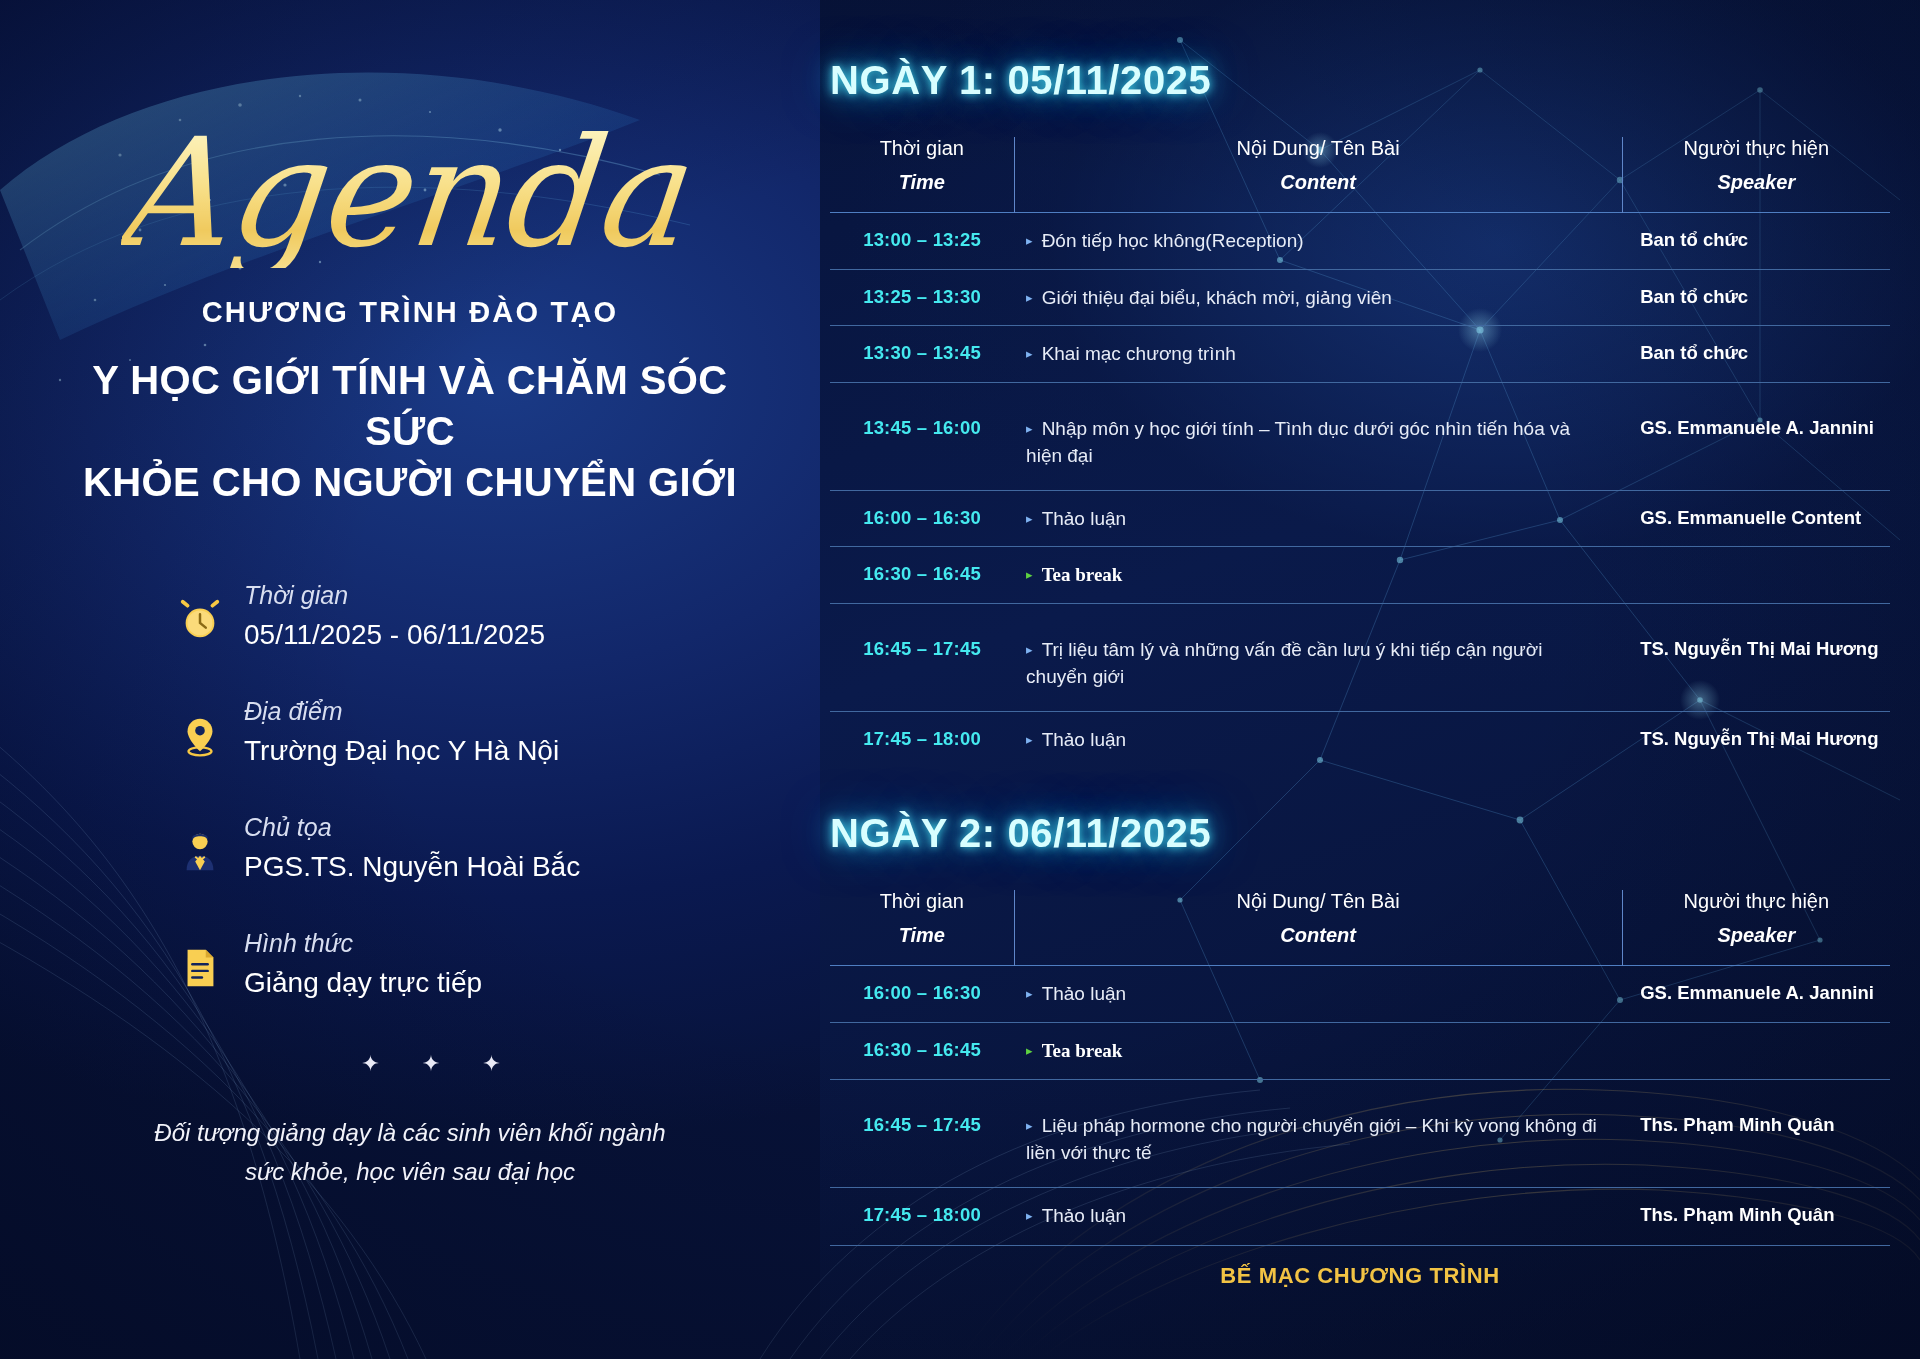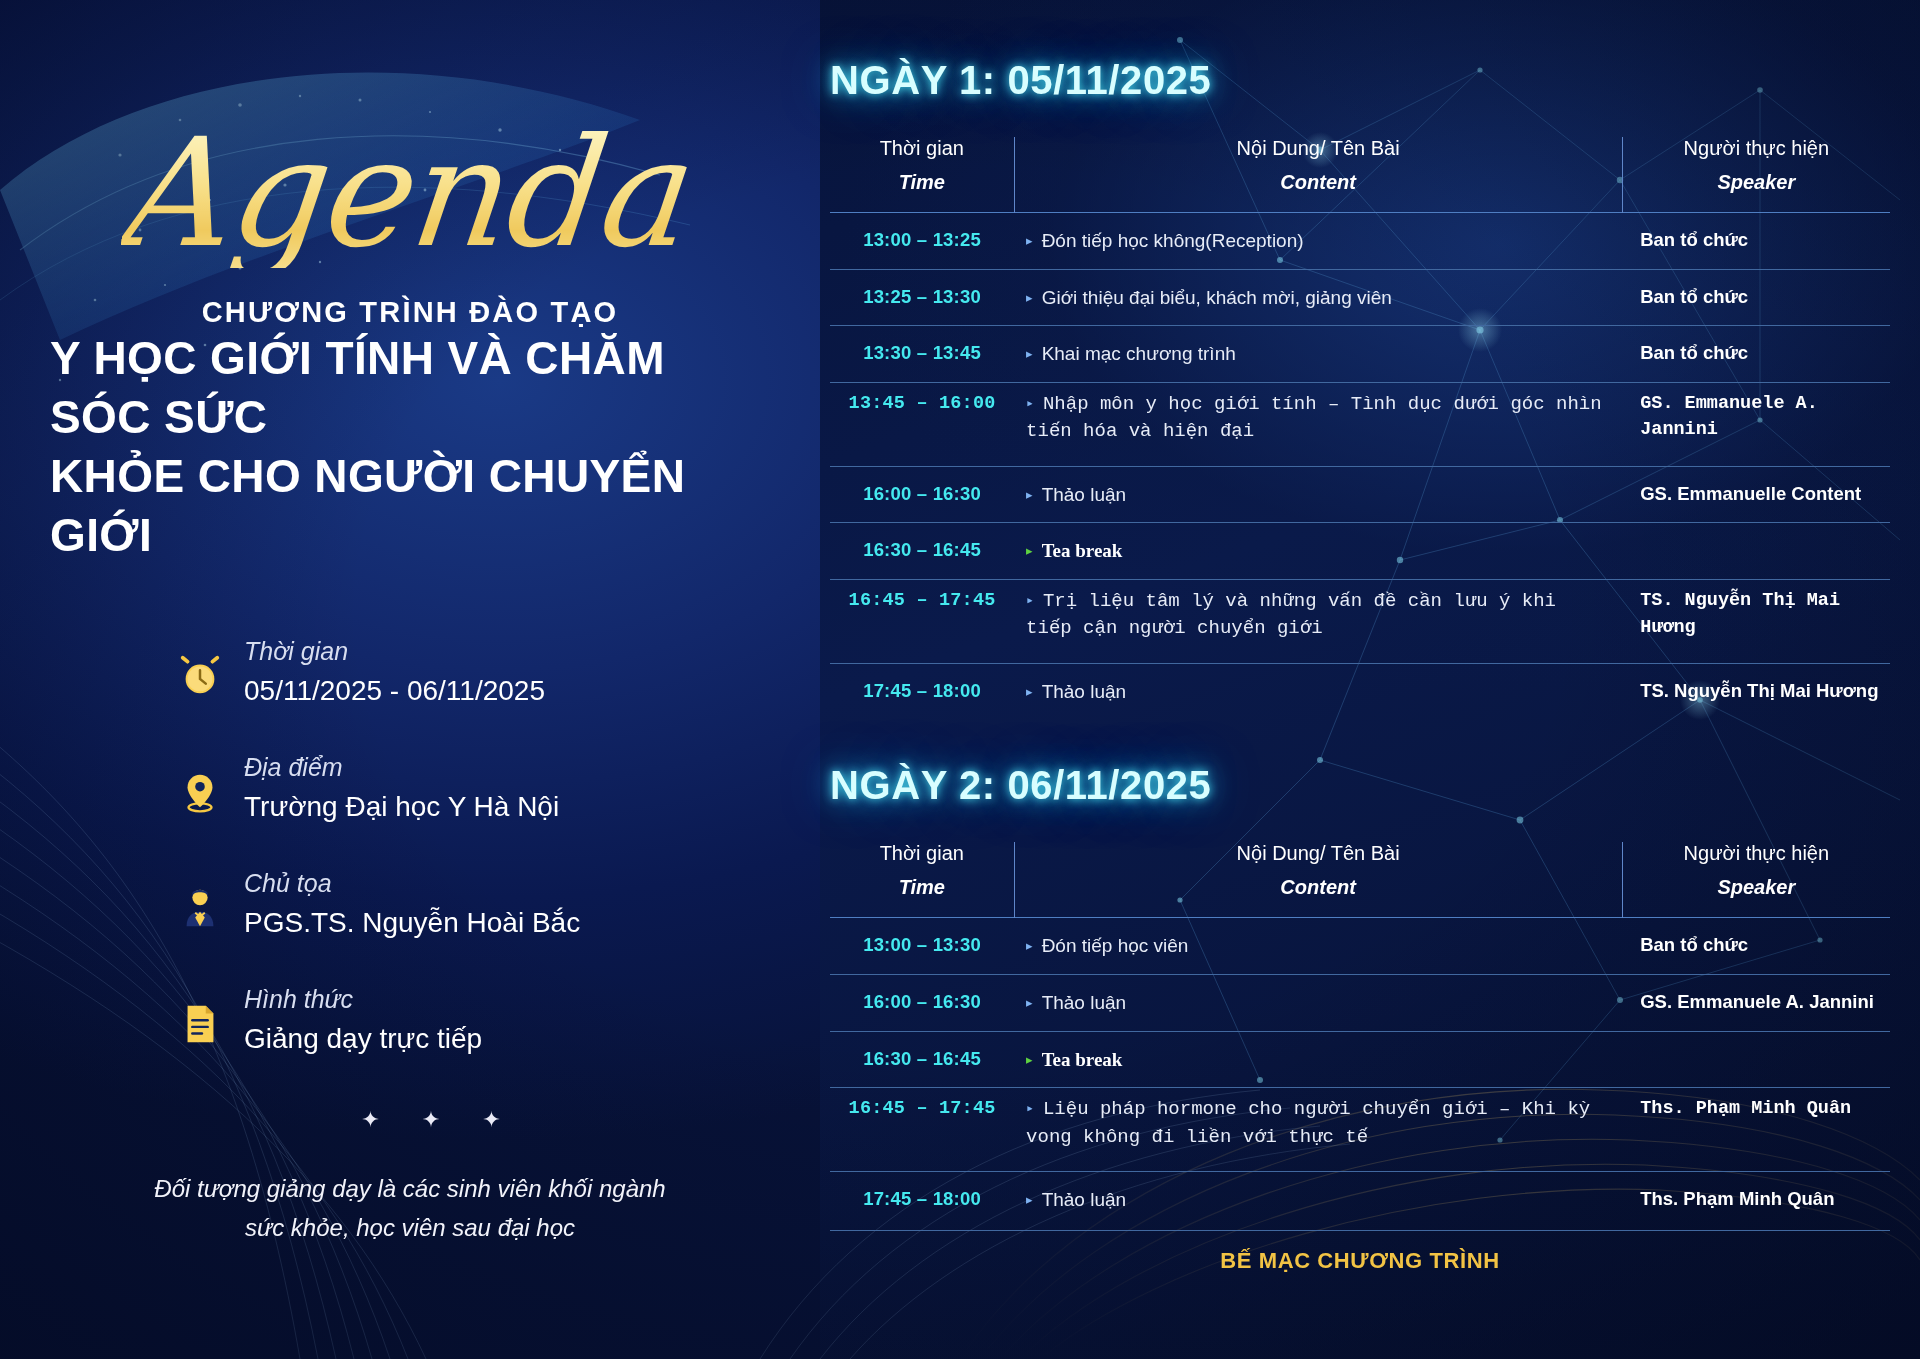--- a/index.html
+++ b/index.html
@@ -50,22 +50,23 @@
     letter-spacing:-2px;
     text-shadow:none;
     transform:skewX(-8deg);
     margin-bottom:18px;
   }
   .subtitle{
     font-size:29px; font-weight:700; letter-spacing:2.2px;
     color:#fff; margin-top:10px;
   }
   .main-title{
-    font-size:46px; font-weight:800; line-height:1.28;
-    letter-spacing:.4px; text-align:left; color:#fff;
+    margin-top:26px;
+    font-size:40px; font-weight:800; line-height:1.28;
+    letter-spacing:.4px; text-align:center; color:#fff;
     max-width:720px;
   }
 
   .info-list{ margin-top:72px; width:560px; padding-left:42px; }
   .info-row{ display:flex; align-items:flex-start; margin-bottom:46px; }
   .info-icon{
     width:56px; flex:0 0 56px; display:flex; justify-content:center; align-items:center;
     padding-top:16px;
   }
   .info-text{ padding-left:16px; }
@@ -113,21 +114,21 @@
     border-top:1px solid #41689f;
     font-size:19px; line-height:1.45;
   }
   tbody tr:first-child td{ border-top:1px solid #4f7ec2; }
   td.time{ color:#45e9ef; font-weight:700; font-size:18.5px; text-align:center; white-space:nowrap; letter-spacing:.2px; }
   td.content{ color:#e7ecf7; padding-left:12px; padding-right:16px; }
   td.speaker{ color:#ffffff; font-weight:700; font-size:18.5px; padding-left:18px; padding-right:6px; }
   .bullet{ color:#7fb3f2; font-size:13px; margin-right:9px; position:relative; top:-2px; }
   .bullet.green{ color:#5fd341; }
   .content-strong{ font-weight:700; color:#fff;font-family:Liberation Serif, serif; }
-  .row-tall td{ padding-top:8px; padding-bottom:20px;font-family:Liberation Mono, monospace; }
+  .row-tall td{ padding-top:32px; padding-bottom:20px; }
 
   .closing-wrap{ width:1060px; margin-top:2px; }
   .closing-sep{ height:1px; background:#41689f; }
   .closing{
     text-align:center; padding:17px 0 16px 0;
     color:#f2c344; font-weight:800; font-size:22px; letter-spacing:.6px;
   }
 </style>
 </head>
 <body>
@@ -427,25 +428,20 @@
           <span class="th-en">Content</span>
         </th>
         <th class="sep-left" colspan="2">
           <span class="th-vi">Người thực hiện</span>
           <span class="th-en">Speaker</span>
         </th>
       </tr>
     </thead>
     <tbody id="day2-body">
         <tr>
-          <td class="time">13:00 – 13:30</td>
-          <td class="content"><span class="bullet">▸</span><span>Đón tiếp học viên</span></td>
-          <td class="speaker" colspan="2">Ban tổ chức</td>
-        </tr>
-        <tr>
           <td class="time">16:00 – 16:30</td>
           <td class="content"><span class="bullet">▸</span><span>Thảo luận</span></td>
           <td class="speaker" colspan="2">GS. Emmanuele A. Jannini</td>
         </tr>
         <tr>
           <td class="time">16:30 – 16:45</td>
           <td class="content"><span class="bullet green">▸</span><span class="content-strong">Tea break</span></td>
           <td class="speaker" colspan="2"></td>
         </tr>
         <tr class="row-tall">

